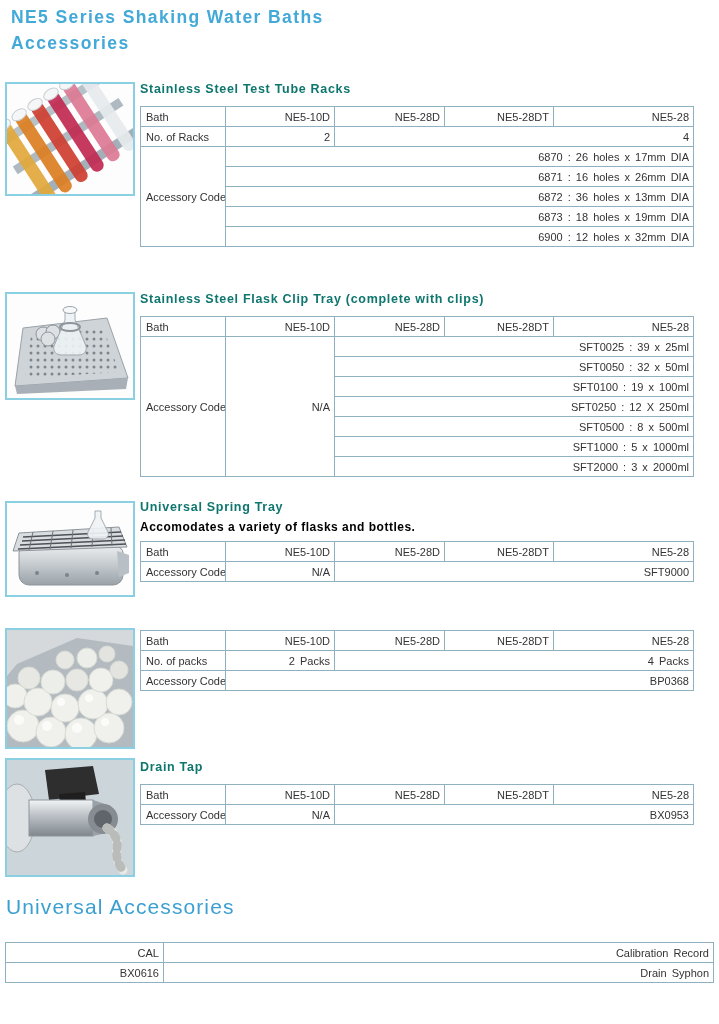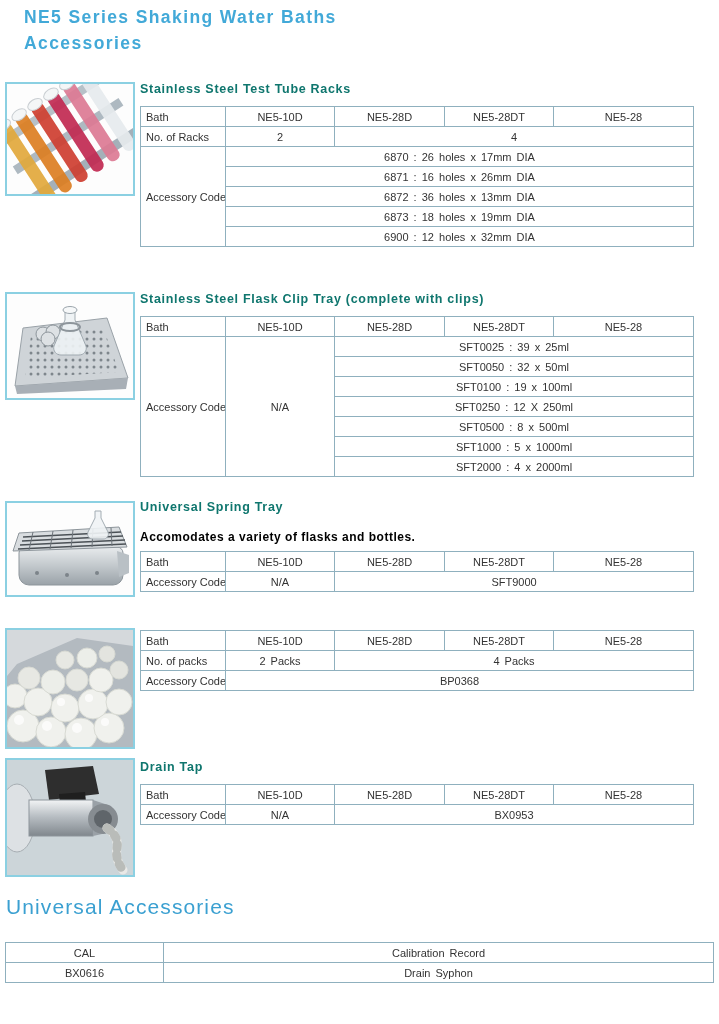--- a/index.html
+++ b/index.html
@@ -5,21 +5,21 @@
   html,body { margin:0; padding:0; }
   body {
     width:719px; height:1024px; position:relative;
     background:#ffffff;
     font-family:"Liberation Sans", sans-serif;
     color:#3a3a3a;
     overflow:hidden;
   }
   
   h1.page-title {
-    position:absolute; left:24px; top:4px; margin:0;
+    position:absolute; left:11px; top:4px; margin:0;
     font-size:17.5px; line-height:26px; font-weight:bold;
     letter-spacing:1.4px; color:#42a9d8;
   }
   .sec-body { position:absolute; left:140px; width:553px; }
   h2.sec-title {
     margin:0 0 9px 0; font-size:12.5px; line-height:15px;
     font-weight:bold; letter-spacing:.7px; color:#0f766e;
   }
   h3.sec-subtitle {
     margin:0 0 7px 0; font-size:12px; line-height:14px;
@@ -34,21 +34,21 @@
     border-collapse:collapse; table-layout:fixed;
     font-size:11px; color:#333;
   }
   table.acc-table { width:553px;padding-left:44px; }
   table.uni-table { position:absolute; left:5px; top:942px; width:708px; }
   td {
     border:1px solid #8fb0be; height:19px; padding:0 4px;
     overflow:hidden; white-space:nowrap;
   }
   td.label { text-align:left; padding-left:5px; }
-  td.center { text-align:center; word-spacing:2px; }
+  td.center { text-align:right; word-spacing:2px; }
   .acc-table col.cl{width:85px} .acc-table col.c1{width:109px}
   .acc-table col.c2{width:110px} .acc-table col.c3{width:109px}
   .acc-table col.c4{width:140px}
   .uni-table col.u0{width:158px} .uni-table col.u1{width:550px}
   
   .photo {
     position:absolute; left:5px; width:130px; box-sizing:border-box;
     border:2px solid #8bd0e2; background:#fff; margin:0; padding:0;
     line-height:0;
   }
@@ -186,21 +186,21 @@
         <tr>
           <td colspan="3" class="center">SFT0250 : 12 X 250ml</td>
         </tr>
         <tr>
           <td colspan="3" class="center">SFT0500 : 8 x 500ml</td>
         </tr>
         <tr>
           <td colspan="3" class="center">SFT1000 : 5 x 1000ml</td>
         </tr>
         <tr>
-          <td colspan="3" class="center">SFT2000 : 4 x 2000ml</td>
+          <td colspan="3" class="center">SFT2000 : 3 x 2000ml</td>
         </tr>
       </tbody>
   </table>
 </div>
 
 <figure class="photo" id="photo-3">
   <svg width="126" height="92" viewBox="0 0 126 92">
     <defs>
       <linearGradient id="metal" x1="0" y1="0" x2="0" y2="1">
         <stop offset="0" stop-color="#e8ebed"></stop>
@@ -225,21 +225,21 @@
       <line x1="104" y1="25" x2="105" y2="43"></line>
     </g>
     <path d="M88 8 h6 v7 l7 14 a5 5 0 0 1 -5 7 h-10 a5 5 0 0 1 -5 -7 l7 -14 z" fill="#f0f4f6" opacity="0.9" stroke="#9aa4ab"></path>
     <polygon points="110,48 122,52 122,70 112,74" fill="#b9c0c5"></polygon>
     <circle cx="30" cy="70" r="2" fill="#7c848a"></circle>
       <circle cx="60" cy="72" r="2" fill="#7c848a"></circle>
       <circle cx="90" cy="70" r="2" fill="#7c848a"></circle>
   </svg>
 </figure>
 <div class="sec-body" id="body-3">
-  <h2 class="sec-title" style="margin-bottom:15px">Universal Spring Tray</h2>
+  <h2 class="sec-title" style="margin-bottom:5px">Universal Spring Tray</h2>
   <h3 class="sec-subtitle">Accomodates a variety of flasks and bottles.</h3>
   <table class="acc-table">
     <colgroup>
         <col class="cl">
         <col class="c1">
         <col class="c2">
         <col class="c3">
         <col class="c4">
       </colgroup>
     <tbody>

